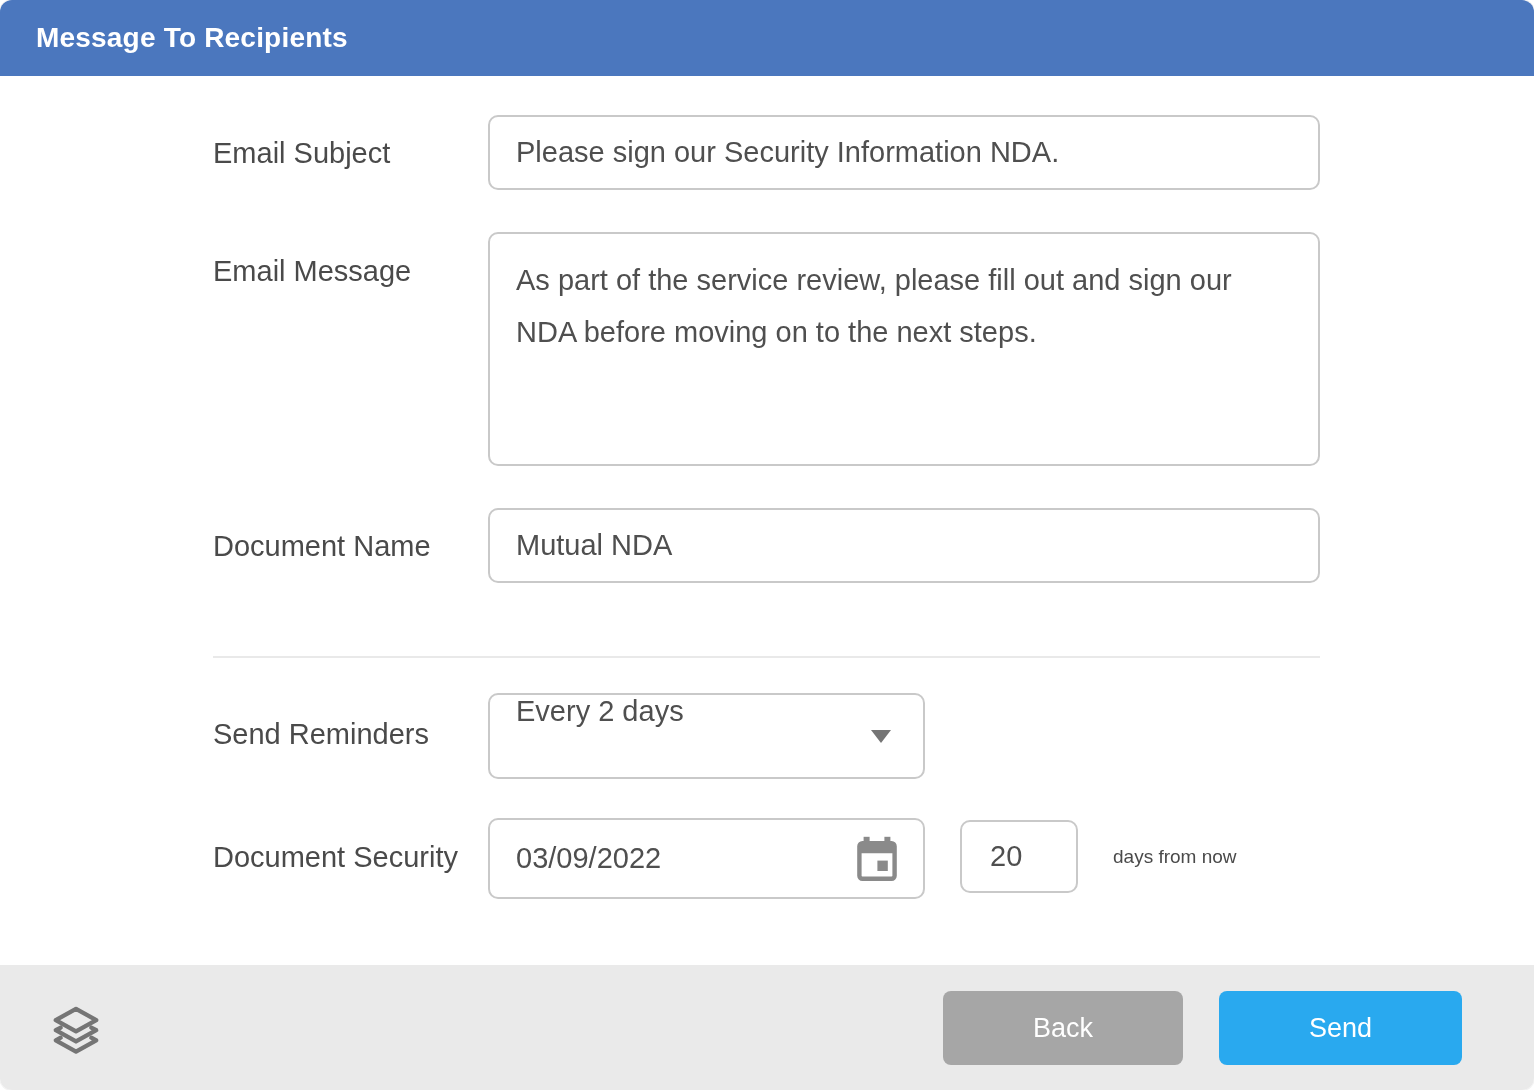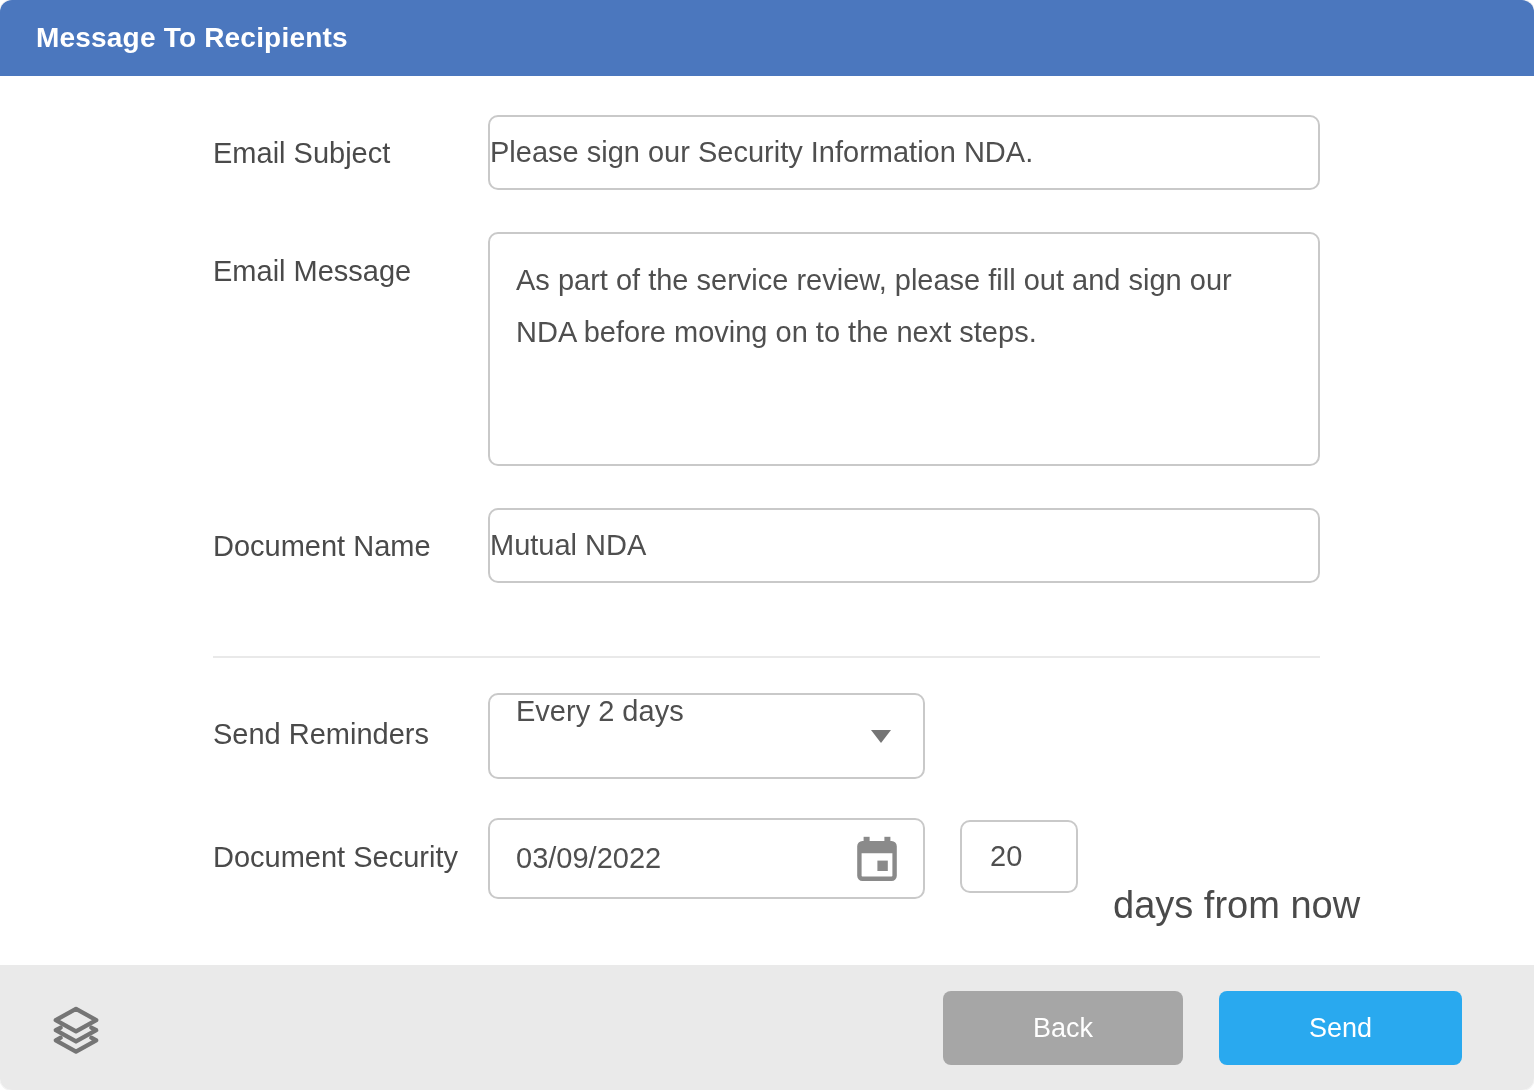--- a/index.html
+++ b/index.html
@@ -27,21 +27,21 @@
   .dialog-title{
     margin-left:36px;color:#FFFFFF;font-size:28px;font-weight:bold;letter-spacing:.2px;
   }
   .lbl{
     position:absolute;left:213px;font-size:29px;color:var(--text);line-height:34px;white-space:nowrap;
   }
   .inp{
     position:absolute;left:488px;width:832px;
     border:2px solid var(--input-border);border-radius:10px;background:#FFFFFF;
     font-family:"Liberation Sans",sans-serif;font-size:29px;color:#4F4F4F;
-    outline:none;
+    padding-left:26px;outline:none;
   }
   .inp-subject{top:115px;height:75px;}
   .inp-message{
     top:232px;height:234px;resize:none;
     padding:20px 55px 20px 26px;line-height:52px;overflow:hidden;
   }
   .inp-name{top:508px;height:75px;}
   .divider{
     position:absolute;left:213px;top:656px;width:1107px;height:2px;background:var(--divider);
   }
@@ -63,21 +63,21 @@
   }
   .datebox .date-text{font-size:29px;color:#4F4F4F;}
   .cal-icon{position:absolute;right:24px;top:50%;margin-top:-23px;cursor:pointer;}
   .daysbox{
     position:absolute;left:960px;top:820px;width:118px;height:73px;
     border:2px solid var(--input-border);border-radius:10px;background:#FFFFFF;
     font-family:"Liberation Sans",sans-serif;font-size:29px;color:#4F4F4F;
     padding-left:28px;outline:none;
   }
   .days-suffix{
-    position:absolute;left:1113px;top:888px;font-size:38px;color:var(--text);line-height:34px;white-space:nowrap;
+    position:absolute;left:1113px;top:840px;font-size:19px;color:var(--text);line-height:34px;white-space:nowrap;
   }
   .dialog-footer{
     position:absolute;left:0;top:965px;width:100%;height:125px;background:var(--footer-bg);
   }
   .layers-logo{position:absolute;left:48px;top:38px;}
   .btn{
     position:absolute;top:26px;height:74px;border:none;border-radius:8px;
     color:#FFFFFF;font-family:"Liberation Sans",sans-serif;font-size:27px;cursor:pointer;
   }
   .btn-back{left:943px;width:240px;background:var(--back-button);}

